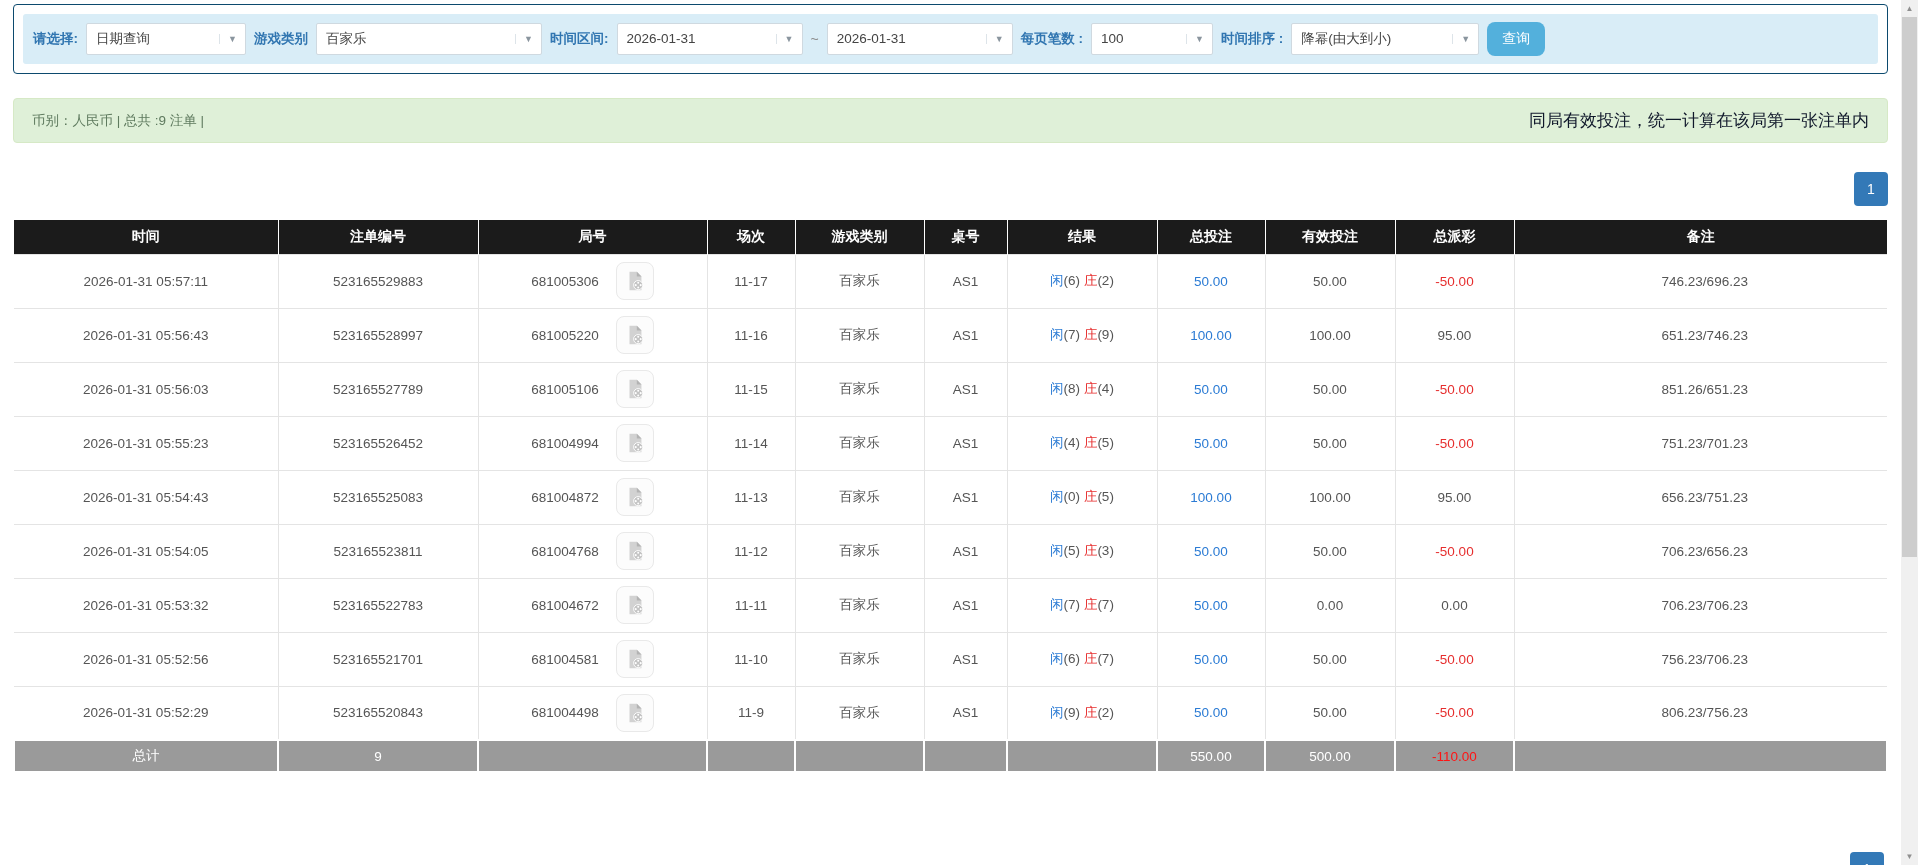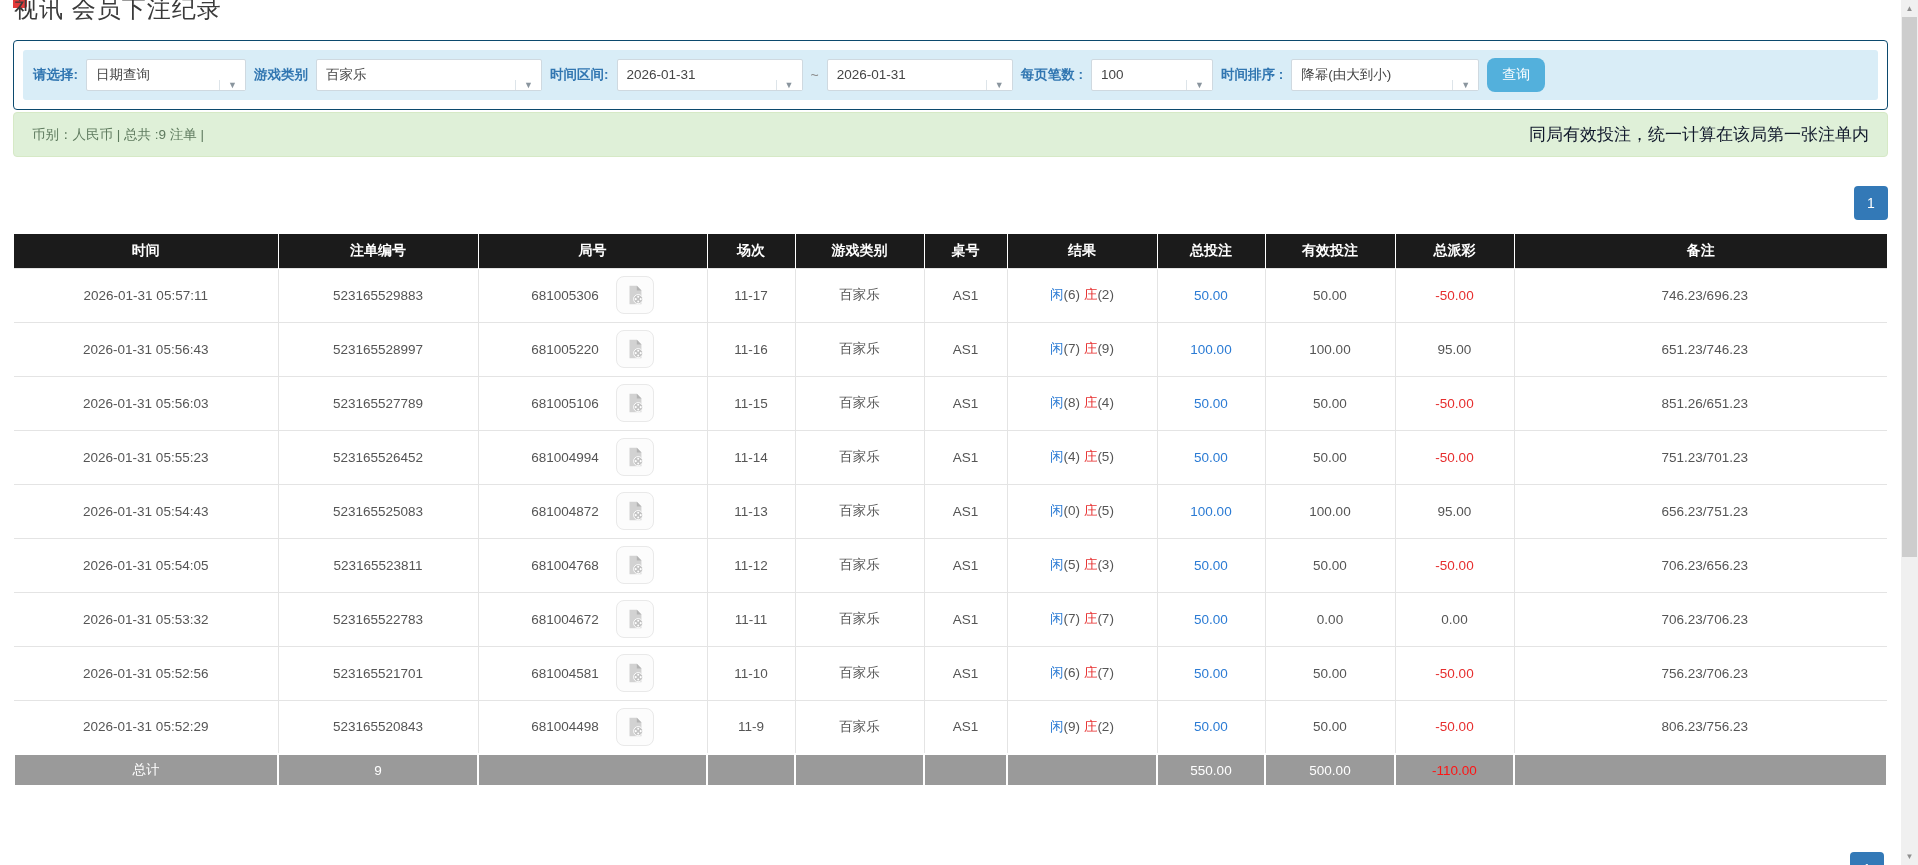--- a/index.html
+++ b/index.html
@@ -15,32 +15,32 @@
   .page-title { position:absolute; left:1px; top:-7px; font-size:24px; color:#3a3a3a;
     letter-spacing:1px; }
 
   
   .filter-panel { margin-top:4px; border:1px solid #0c4a6e; border-radius:4px;
     background:#fff; padding:9px; }
   .filter-bar { background:#d9edf7; border-radius:3px; padding:8px 10px;
     display:flex; align-items:center; gap:8px; }
   .flabel { color:#3176b1; font-weight:bold; font-size:13.5px; white-space:nowrap; }
   .combo { display:flex; height:32px; background:#fff; border:1px solid #cfd9e0;
-    border-radius:2px; align-items:flex-end; }
+    border-radius:2px; align-items:center; }
   .combo .txt { padding:0 9px; line-height:30px; font-size:13.5px; color:#444;
     flex:1; overflow:hidden; white-space:nowrap; }
   .combo .arr { width:26px; border-left:1px solid #dde4e9; display:flex;
     align-items:center; justify-content:center; color:#8a959e; font-size:9px;
     background:#fff; }
   .tilde { color:#8a8a8a; font-size:14px; }
   .btn-query { height:34px; padding:0 15px; background:#53b0dc; color:#fff;
     border:none; border-radius:8px; font-size:14px; cursor:pointer; }
 
   
-  .summary-bar { margin-top:2px; background:#dff0d8; border:1px solid #d6e9c6;
+  .summary-bar { margin-top:24px; background:#dff0d8; border:1px solid #d6e9c6;
     border-radius:4px; height:45px; display:flex; align-items:center;
     justify-content:space-between; padding:0 18px; }
   .summary-left { color:#5e7a5e; font-size:13.5px; }
   .summary-right { color:#0f172a; font-size:17px; }
 
   
   .pager-row { margin-top:29px; height:34px; display:flex; justify-content:flex-end; }
   .page-btn { width:34px; height:34px; background:#3379b7; color:#fff;
     border-radius:4px; font-size:14px; display:flex; align-items:center;
     justify-content:center; cursor:pointer; }
@@ -75,24 +75,20 @@
     font-size:8px; color:#8f8f8f; }
   .sb-thumb { position:absolute; top:17px; left:1px; width:15px; height:540px;
     background:#cdcdcd; }
   .sb-arrow.down { position:absolute; bottom:0; left:0; width:17px; }
 </style>
 </head>
 <body>
 
 <div class="content">
 
-  <div class="page-top">
-    <div class="corner-flag"></div>
-    <div class="page-title">视讯 会员下注纪录</div>
-  </div>
 
   <div class="filter-panel">
     <div class="filter-bar">
       <span class="flabel">请选择:</span>
       <div class="combo" style="width:160px">
         <span class="txt">日期查询</span>
         <span class="arr">▼</span>
       </div>
 
       <span class="flabel">游戏类别</span>

